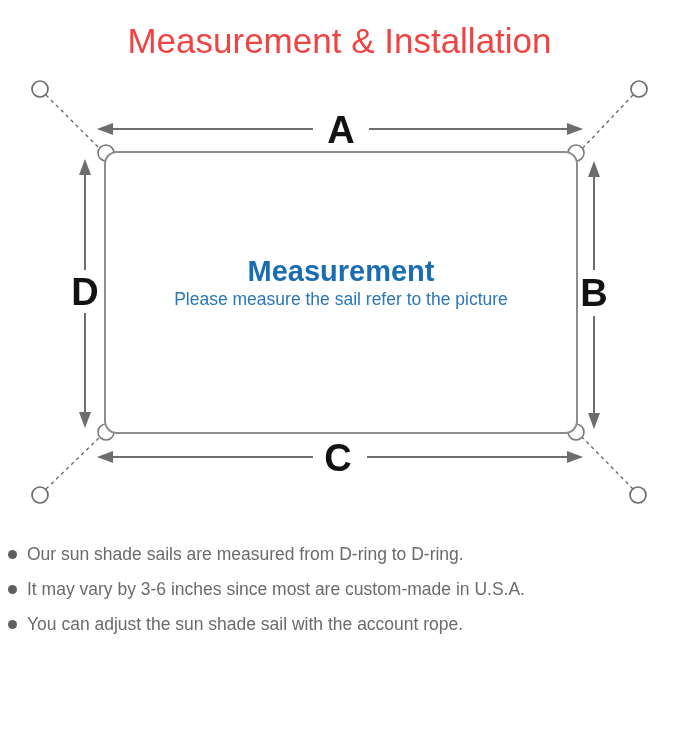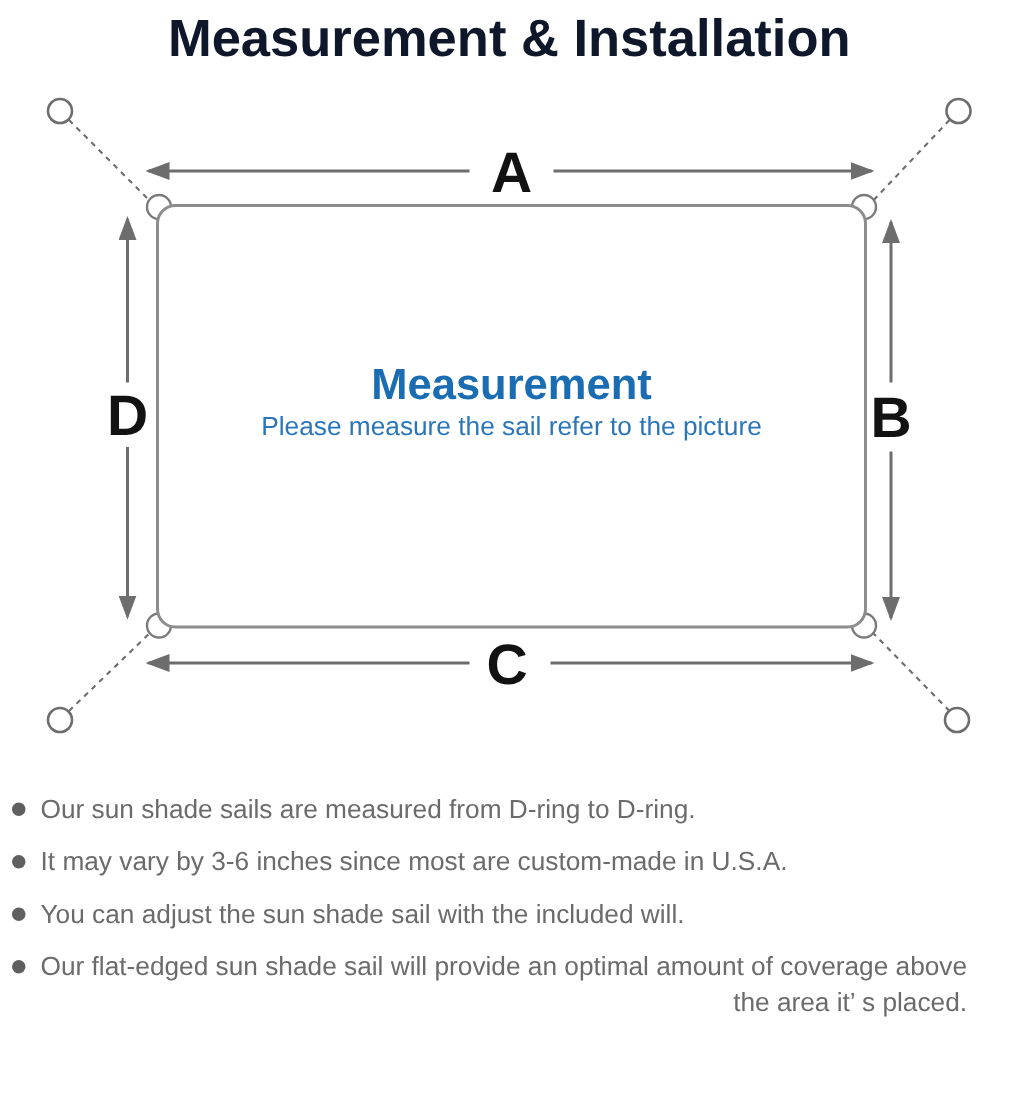--- a/index.html
+++ b/index.html
@@ -10,27 +10,27 @@
   }
   .page {
     position: relative;
     width: 679px;
     height: 739px;
     background: #ffffff;
     overflow: hidden;
   }
   .title {
     margin: 0;
-    padding-top: 3px;
+    padding-top: 18px;
     height: 49px;
     text-align: center;
     font-size: 35px;
     line-height: 46px;
-    font-weight: bold;
-    color: #0f172a;
+    font-weight: normal;
+    color: #ef4444;
     letter-spacing: 0px;
   }
   .diagram {
     display: block;
     width: 679px;
     height: 465px;
   }
   .dim-label {
     font-family: "Liberation Sans", sans-serif;
     font-size: 38px;
@@ -135,22 +135,17 @@
     <li>
       <span class="dot"></span>
       <span class="note-text">Our sun shade sails are measured from D-ring to D-ring.</span>
     </li>
     <li>
       <span class="dot"></span>
       <span class="note-text">It may vary by 3-6 inches since most are custom-made in U.S.A.</span>
     </li>
     <li>
       <span class="dot"></span>
-      <span class="note-text">You can adjust the sun shade sail with the included will.</span>
-    </li>
-    <li>
-      <span class="dot"></span>
-      <span class="note-text">Our flat-edged sun shade sail will provide an optimal amount of coverage above
-the area it’ s placed.</span>
+      <span class="note-text">You can adjust the sun shade sail with the account rope.</span>
     </li>
   </ul>
 
 </div>
 
 </body></html>

